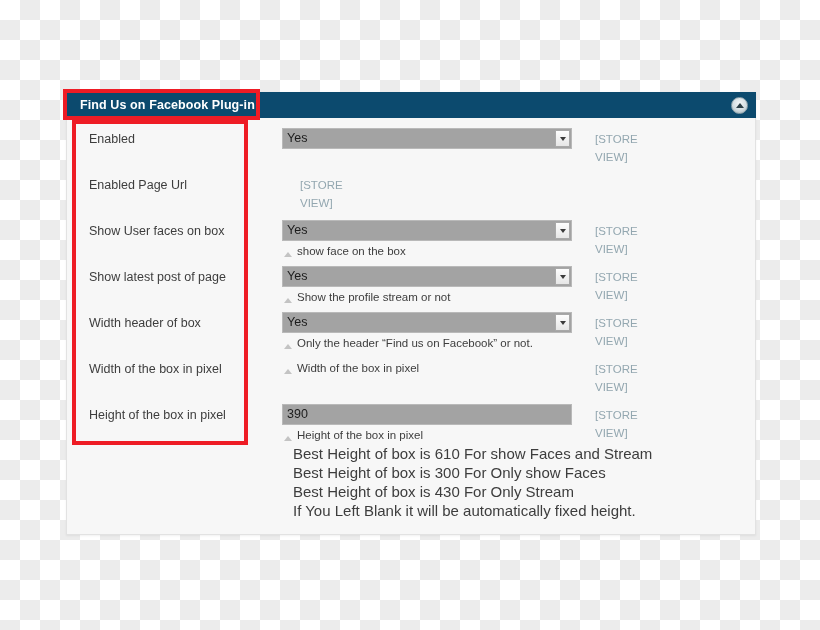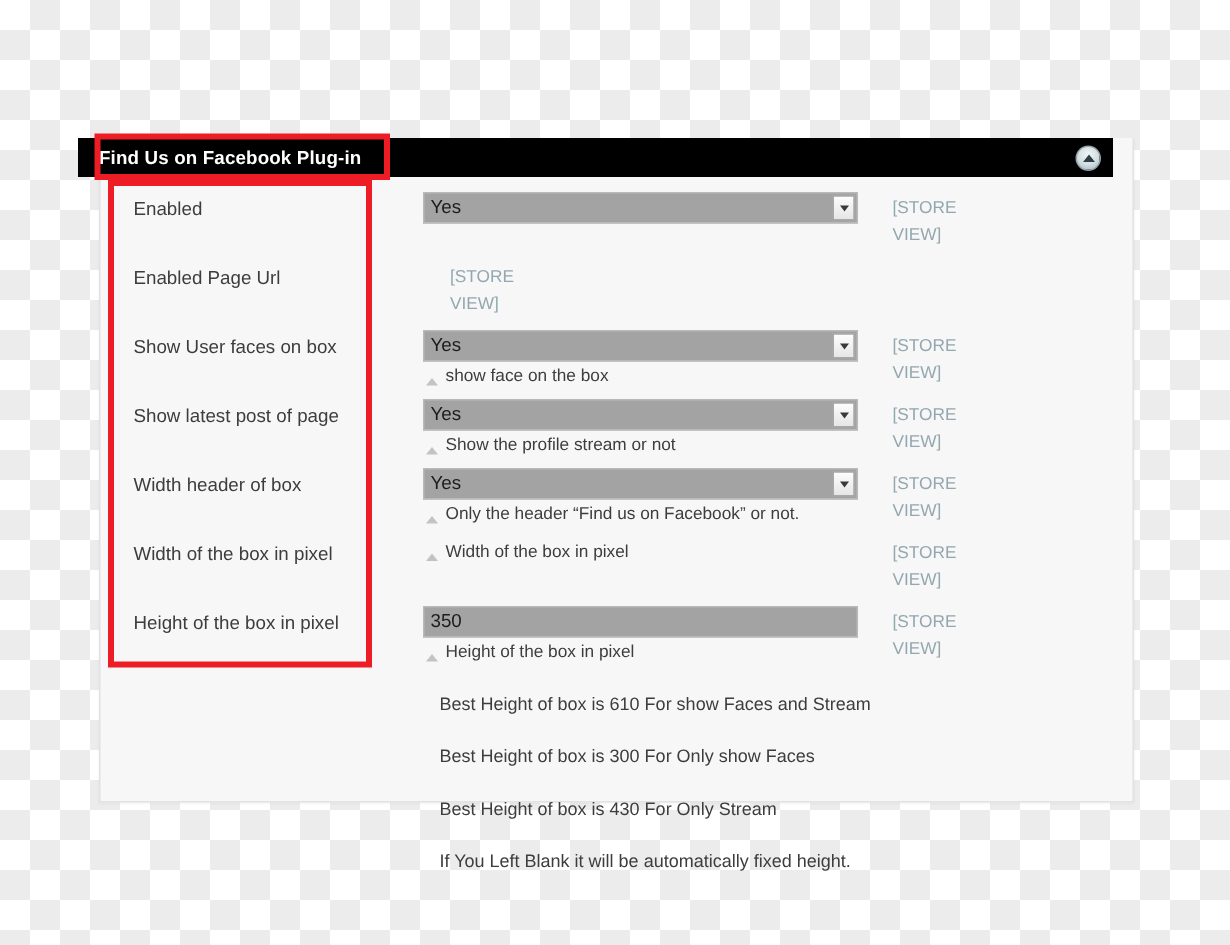--- a/index.html
+++ b/index.html
@@ -29,25 +29,25 @@
     height: 443px;
     background: #f7f7f7;
     border: 1px solid #e2e2e2;
     border-top: none;
     box-sizing: border-box;
     box-shadow: 0 1px 2px rgba(0,0,0,0.06);
   }
 
   .panel-header {
     position: absolute;
-    left: 52px;
+    left: 66px;
     top: 92px;
     width: 690px;
     height: 26px;
-    background: #000000;
+    background: #0c4a6e;
     box-sizing: border-box;
     display: flex;
     align-items: center;
     justify-content: space-between;
     padding: 0 8px 0 14px;
   }
   .panel-title {
     color: #ffffff;
     font-size: 12.5px;
     font-weight: bold;
@@ -161,22 +161,22 @@
   }
   .hint .tri-hint {
     width: 0; height: 0;
     border-left: 4px solid transparent;
     border-right: 4px solid transparent;
     border-bottom: 5px solid #c3c3c3;
     margin: 5px 5px 0 2px;
     flex: 0 0 auto;
   }
   .hint-extra {
-    margin: 18px 0 0 11px;
-    font-size: 12px;
+    margin: 2px 0 0 11px;
+    font-size: 15px;
     color: #3d3d3d;
     line-height: 17px;
     white-space: nowrap;
   }
 
   
   .annot {
     position: absolute;
     border: 4px solid #ee1c25;
     box-sizing: border-box;
@@ -276,21 +276,21 @@
             <span class="tri-hint"></span>
             <span>Width of the box in pixel</span>
           </div>
         </div>
         <div class="row-scope">[STORE
 VIEW]</div>
       </div>
       <div class="row">
         <div class="row-label">Height of the box in pixel</div>
         <div class="row-field">
-          <div class="inp">350</div>
+          <div class="inp">390</div>
           <div class="hint">
             <span class="tri-hint"></span>
             <span>Height of the box in pixel</span>
           </div>
           <div class="hint-extra">Best Height of box is 610 For show Faces and Stream</div>
           <div class="hint-extra">Best Height of box is 300 For Only show Faces</div>
           <div class="hint-extra">Best Height of box is 430 For Only Stream</div>
           <div class="hint-extra">If You Left Blank it will be automatically fixed height.</div>
         </div>
         <div class="row-scope">[STORE

